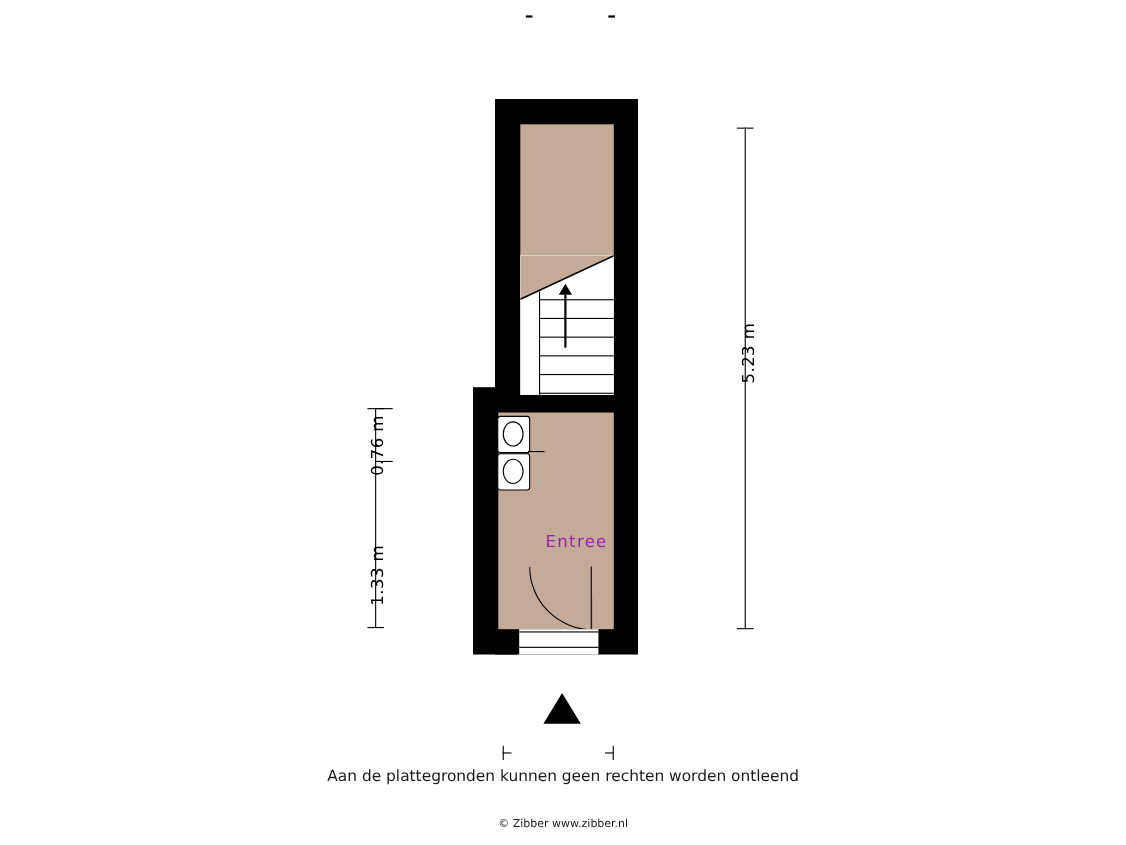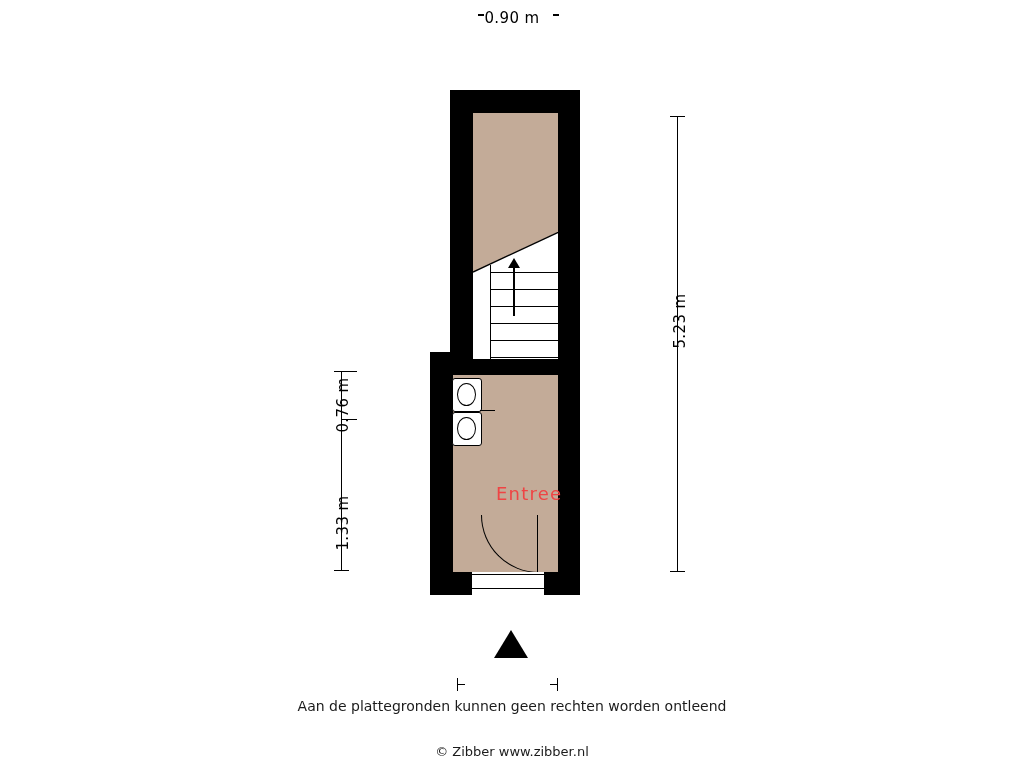--- a/index.html
+++ b/index.html
@@ -97,23 +97,23 @@
     border: 1.2px solid #000;
     border-radius: 0 0 0 100%;
     border-top: none;
     border-right: none;
     background: transparent;
   }
 
   
   .room-label {
     position: absolute;
-    font-size: 18px;
+    font-size: 15px;
     letter-spacing: 1.2px;
-    color: #ef4444;
+    color: #a21caf;
     white-space: nowrap;
   }
 
   
   .fixture {
     position: absolute;
     border: 1.2px solid #000;
     background: #ffffff;
     border-radius: 3px;
   }
@@ -145,29 +145,28 @@
     width: 1024px;
     text-align: center;
     color: #1b1b1b;
   }
   .footer-1 {
     top: 698px;
     font-size: 14px;
   }
   .footer-2 {
     top: 744px;
-    font-size: 13px;
+    font-size: 10px;
   }
 </style>
 </head>
 <body>
 
 <div class="stage">
 
-  <div class="dim dim-top">0.90 m</div>
 
   <div class="tickline" style="left:478px; top:14px; width:6px; height:1.5px;"></div>
   <div class="tickline" style="left:553px; top:14px; width:6px; height:1.5px;"></div>
 
   <div class="wall" style="left:450px; top:90px; width:130px; height:505px;"></div>
 
   <div class="wall" style="left:430px; top:352px; width:40px; height:243px;"></div>
 
   <div class="room" style="left:473px; top:113px; width:85px; height:246px;"></div>
 

